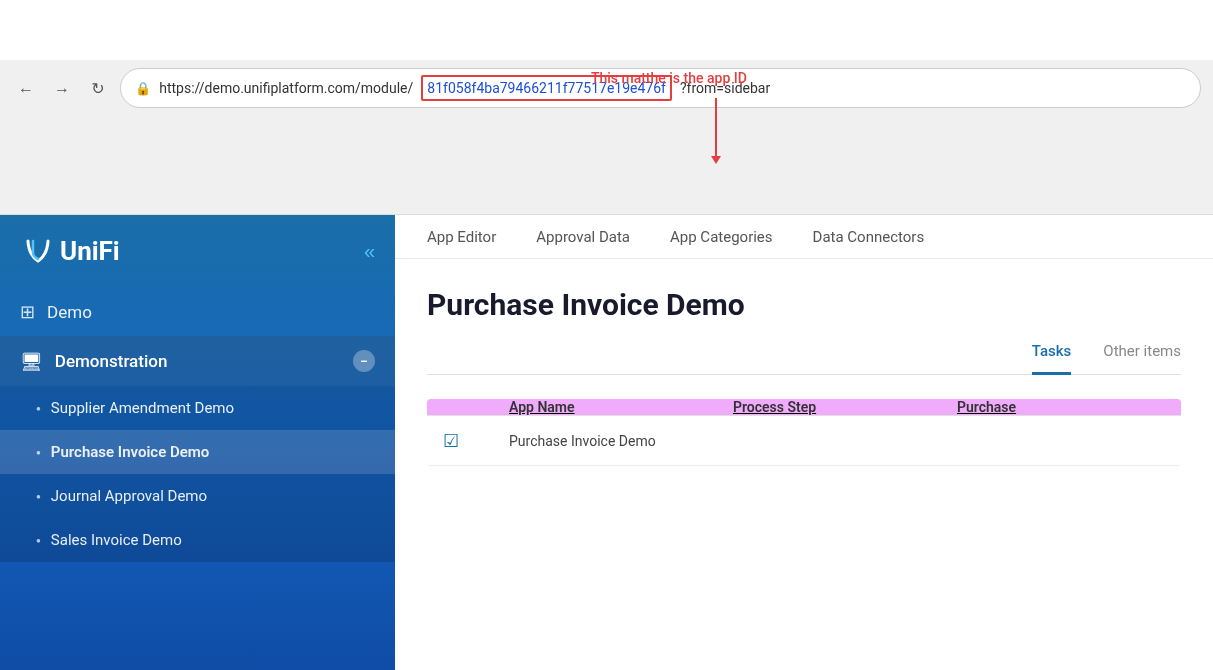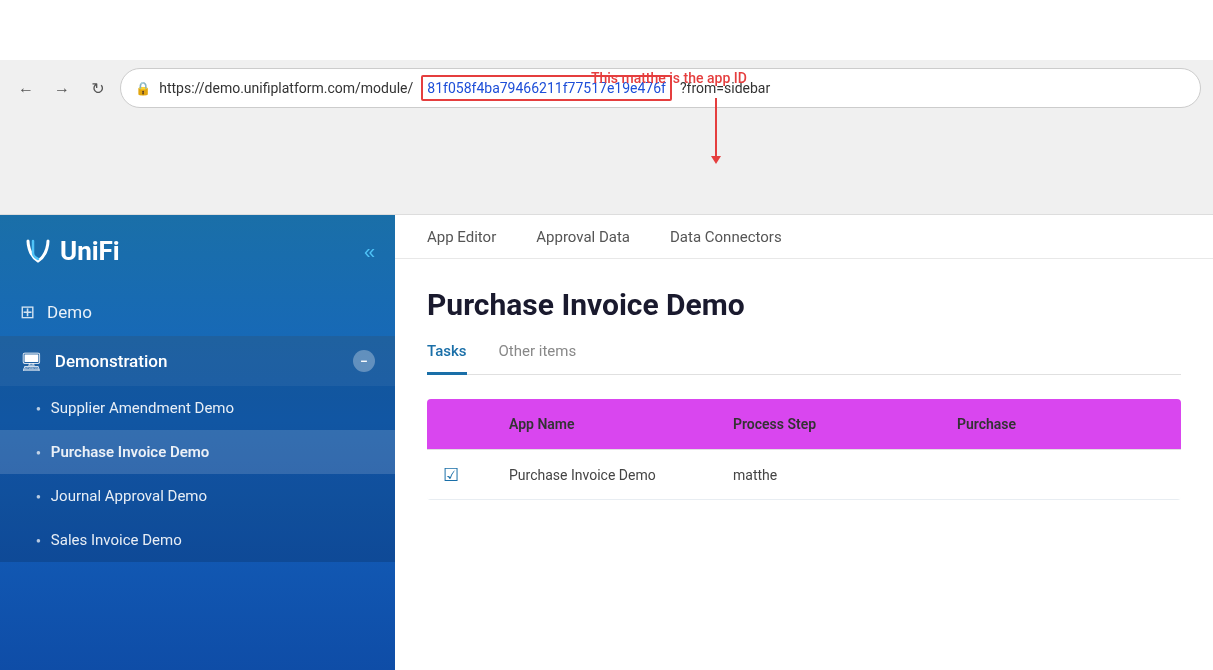--- a/index.html
+++ b/index.html
@@ -195,20 +195,21 @@
       font-size: 30px;
       font-weight: 700;
       color: #1a1a2e;
       margin-bottom: 20px;
     }
     .tabs {
       display: flex;
       gap: 32px;
       border-bottom: 1px solid #e0e0e0;
       margin-bottom: 0;
+      justify-content: flex-end;
     }
     .tab-item {
       font-size: 15px;
       padding-bottom: 12px;
       cursor: pointer;
       color: #888;
       border-bottom: 3px solid transparent;
       margin-bottom: -1px;
     }
     .tab-item.active {
@@ -220,24 +221,25 @@
     
     .table-container {
       margin-top: 24px;
       background: #f8fafc;
       border-radius: 4px;
       overflow: hidden;
     }
     .table-header {
       display: grid;
       grid-template-columns: 50px 1fr 1fr 1fr;
-      background: #d946ef;
-      padding: 17px 16px;
+      background: #f0abfc;
+      padding: 0 16px;
       gap: 16px;
       border-bottom: 1px solid #e0e0e0;
+      text-decoration: underline;
     }
     .table-header-cell {
       font-size: 14px;
       font-weight: 600;
       color: #333;
     }
     .table-row {
       display: grid;
       grid-template-columns: 50px 1fr 1fr 1fr;
       padding: 14px 16px;
@@ -318,20 +320,21 @@
         <span class="bullet">●</span>
         <span>Sales Invoice Demo</span>
       </div>
     </div>
   </div>
 
   <div class="content-area">
     <div class="top-nav">
       <span class="top-nav-item">App Editor</span>
       <span class="top-nav-item">Approval Data</span>
+      <span class="top-nav-item">App Categories</span>
       <span class="top-nav-item">Data Connectors</span>
     </div>
 
     <div class="content-body">
       <h1 class="page-title">Purchase Invoice Demo</h1>
 
       <div class="tabs">
         <div class="tab-item active">Tasks</div>
         <div class="tab-item">Other items</div>
       </div>
@@ -341,18 +344,17 @@
           <div class="table-header-cell"></div>
           <div class="table-header-cell">App Name</div>
           <div class="table-header-cell">Process Step</div>
           <div class="table-header-cell">Purchase</div>
         </div>
         <div class="table-row">
           <div class="table-cell">
             <span class="check-icon">☑</span>
           </div>
           <div class="table-cell">Purchase Invoice Demo</div>
-          <div class="table-cell">matthe</div>
         </div>
       </div>
     </div>
   </div>
 </div>
 
 </body></html>

